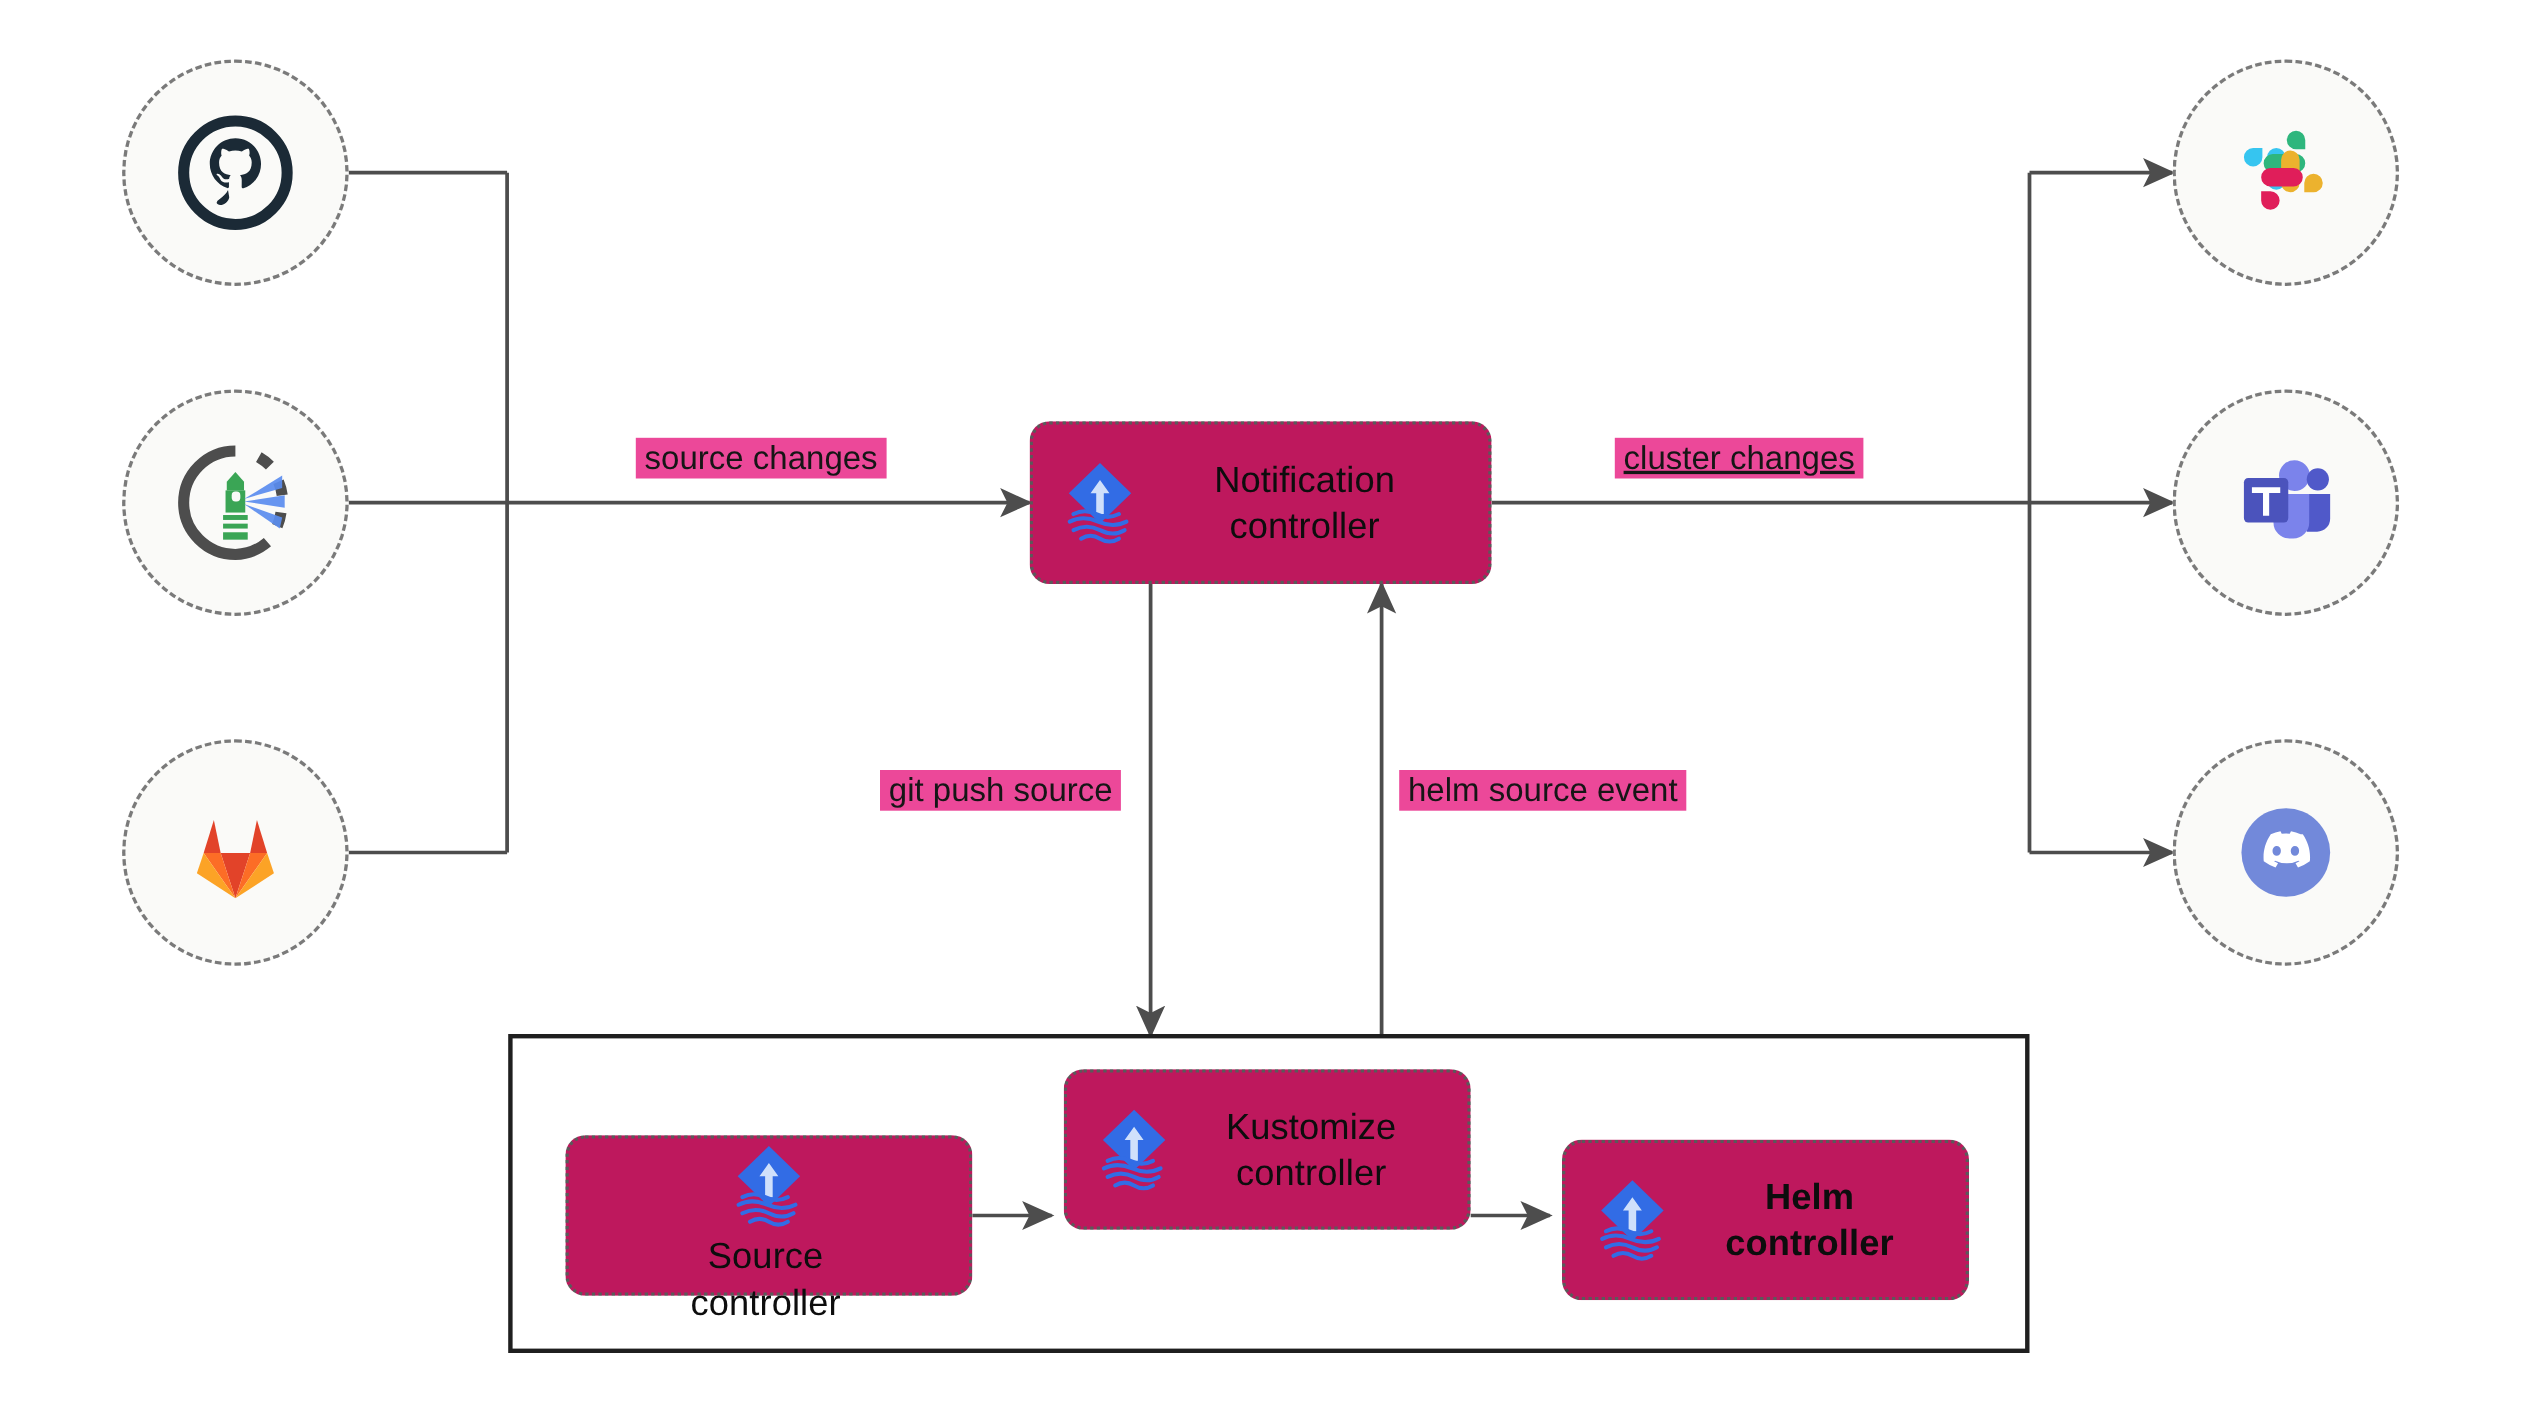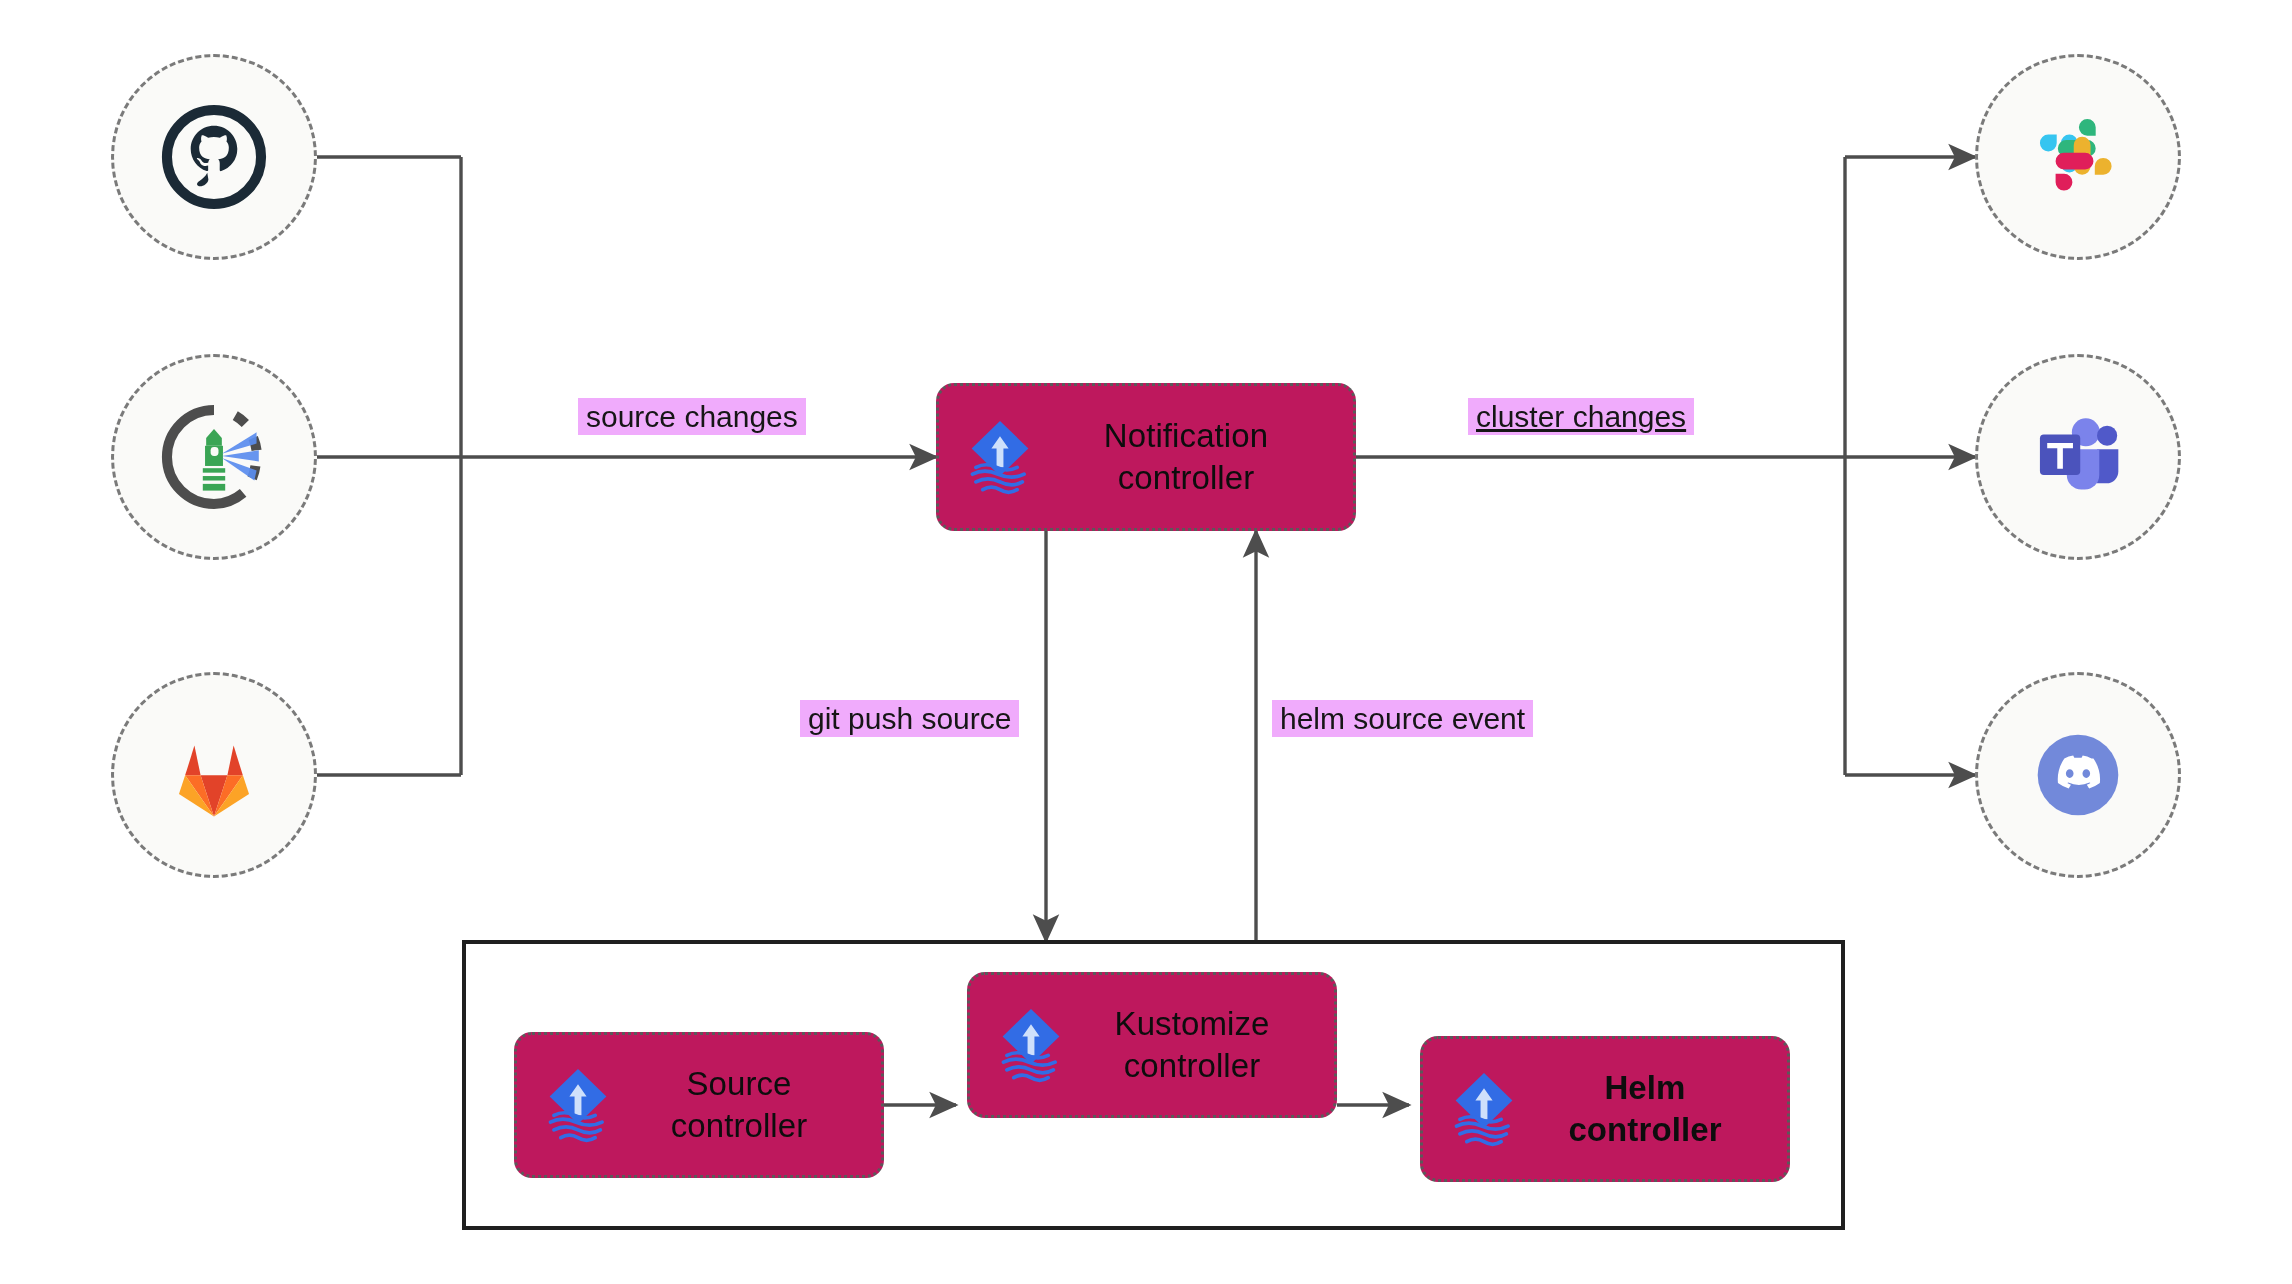--- a/index.html
+++ b/index.html
@@ -107,21 +107,21 @@
     padding-left: 17px;
     white-space: nowrap;
   }
 
   
   .edge-label {
     position: absolute;
     font-size: 30px;
     color: #161616;
     white-space: nowrap;
-    background: #f0abfc;
+    background: #ec4899;
     padding: 2px 8px;
     line-height: 1.1;
   }
 </style>
 </head>
 <body>
 
 <div id="canvas">
 
   <svg class="edges" viewBox="0 0 2292 1284" xmlns="http://www.w3.org/2000/svg">
@@ -251,21 +251,21 @@
   </div>
 
   <div class="edge-label" style="left:578px; top:398px;">source changes</div>
   <div class="edge-label" style="left:1468px; top:398px;text-decoration:underline;">cluster changes</div>
   <div class="edge-label" style="left:800px; top:700px;">git push source</div>
   <div class="edge-label" style="left:1272px; top:700px;">helm source event</div>
 
   <div id="group-box"></div>
 
 
-  <div class="ctl-box" style="left:514px; top:1032px; width:370px; height:146px;">
+  <div class="ctl-box" style="left:514px; top:1032px; width:370px; height:146px;flex-direction:column;">
     <svg class="flux-glyph" viewBox="0 0 100 100">
       <path fill="#326ce5" d="M50 8 L83 40 L50 72 L17 40 Z"></path>
       <path fill="#cfe0fb" d="M50 26 L60 40 L54 40 L54 62 L46 62 L46 40 L40 40 Z"></path>
       <g stroke="#326ce5" stroke-width="4.3" fill="none" stroke-linecap="round">
         <path d="M22 62 Q34 56 46 62 Q58 68 70 62"></path>
         <path d="M18 70 Q32 63 48 70 Q64 77 78 70"></path>
         <path d="M22 79 Q36 72 50 79 Q64 86 76 79"></path>
         <path d="M30 88 Q40 82 50 88 Q60 94 70 88"></path>
       </g>
     </svg>

